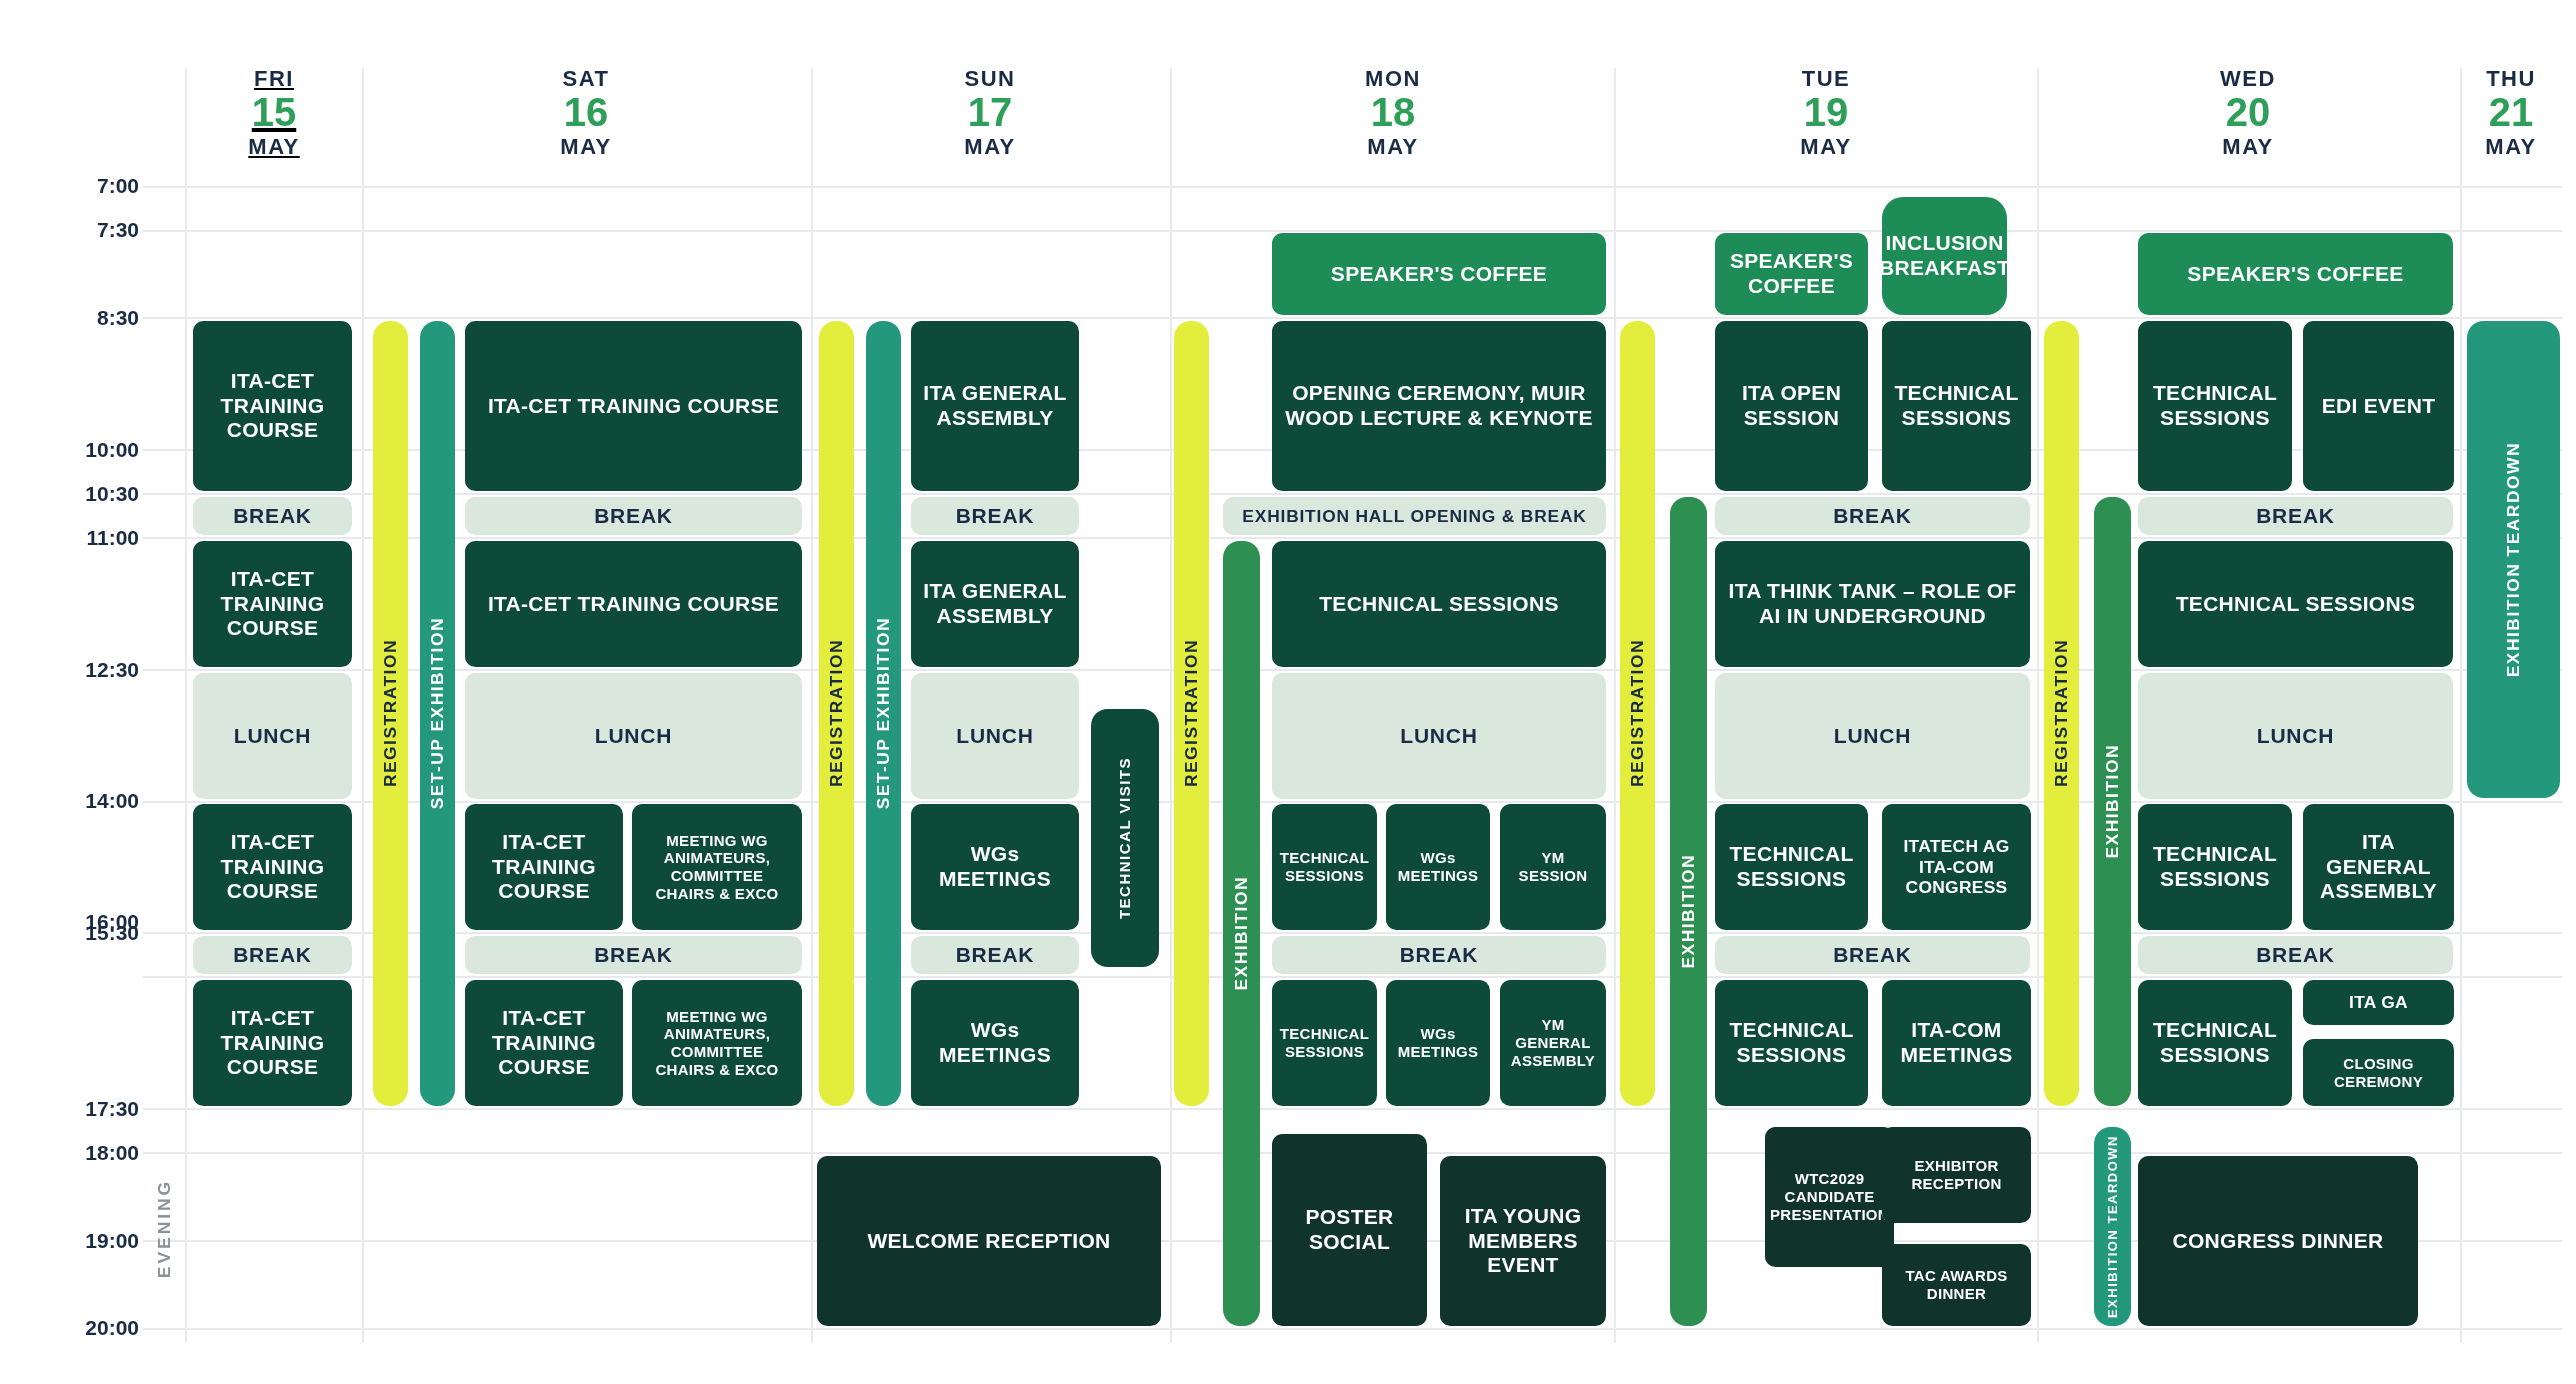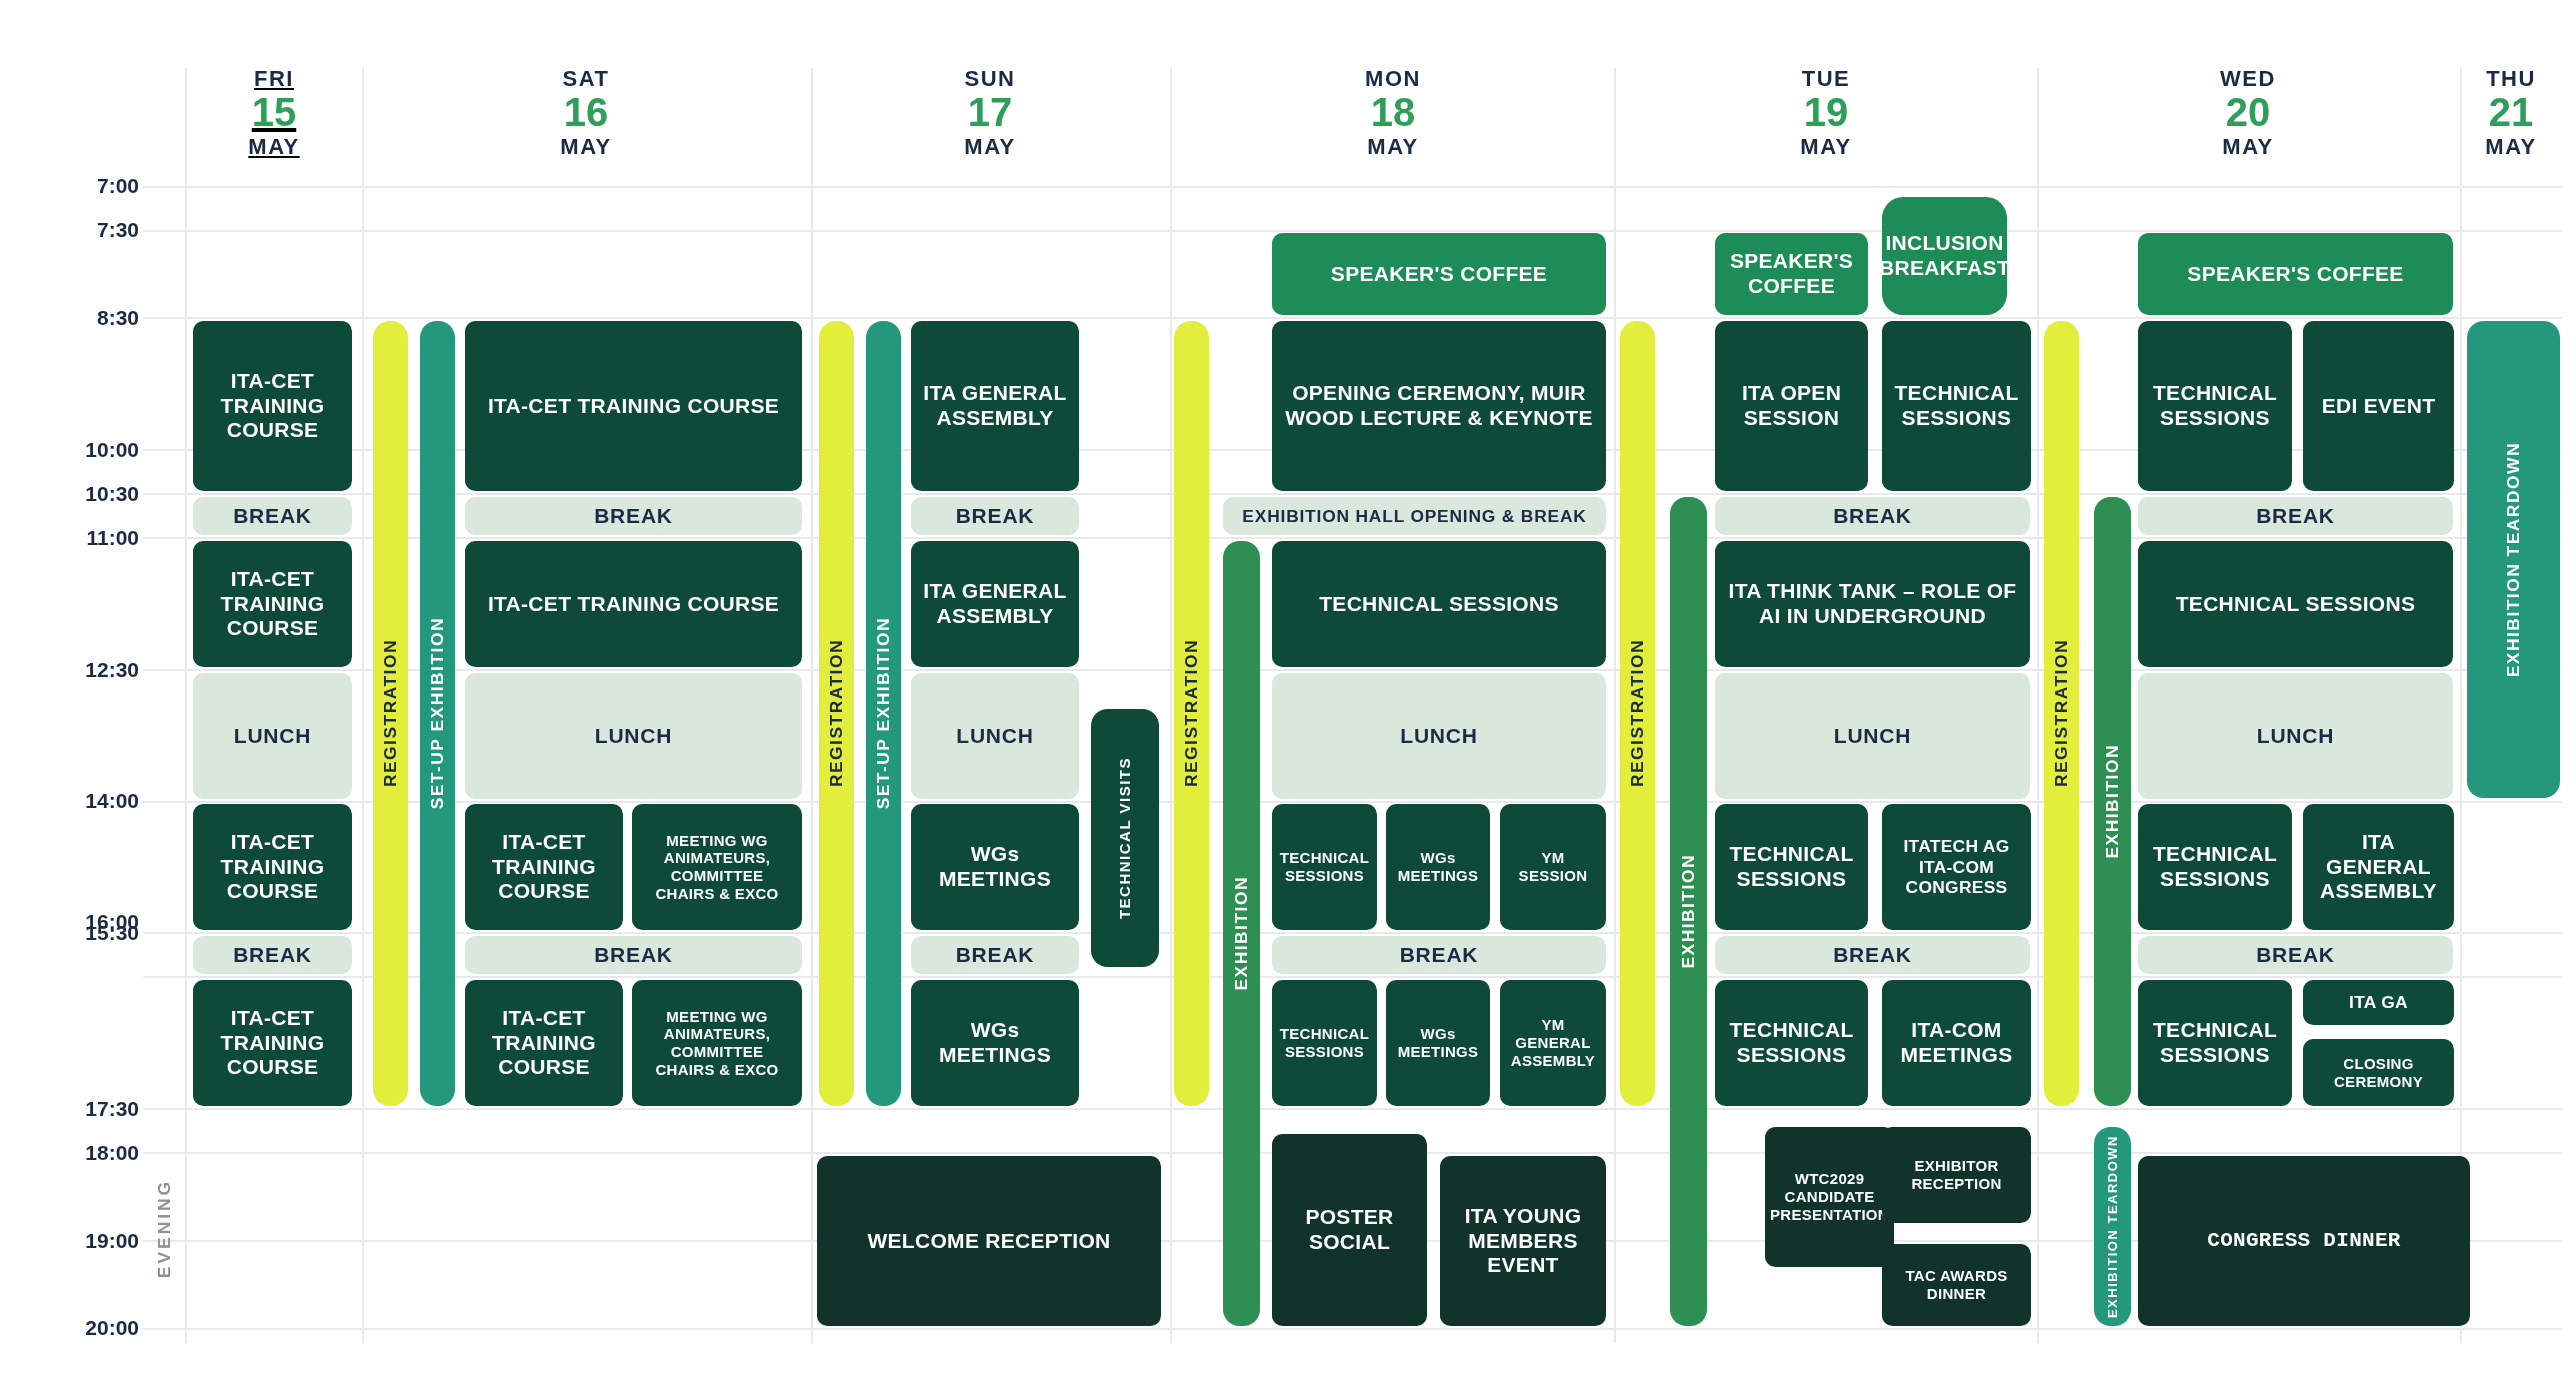--- a/index.html
+++ b/index.html
@@ -315,21 +315,21 @@
       </div>
       <div class="ev ev-session sz-lg" style="left: 2138px; width: 154px; top: 980px; height: 126px;">
         <span>TECHNICAL SESSIONS</span>
       </div>
       <div class="ev ev-session sz-md" style="left: 2303px; width: 151px; top: 980px; height: 45px;">
         <span>ITA GA</span>
       </div>
       <div class="ev ev-session sz-sm" style="left: 2303px; width: 151px; top: 1039px; height: 67px;">
         <span>CLOSING CEREMONY</span>
       </div>
-      <div class="ev ev-evening sz-lg" style="left: 2138px; width: 332px; top: 1156px; height: 170px; font-family: Liberation Mono, monospace;">
+      <div class="ev ev-evening sz-lg" style="left: 2138px; width: 280px; top: 1156px; height: 170px;">
         <span>CONGRESS DINNER</span>
       </div>
       <div class="ev ev-teardown sz-md vert" style="left: 2467px; width: 93px; top: 321px; height: 477px;">
         <span>EXHIBITION TEARDOWN</span>
       </div>
     </div>
   <div id="header-layer">
       <div class="day-header" style="left: 274px; text-decoration: underline;">
         <div class="day-abbrev">FRI</div>
         <div class="day-num">15</div>

